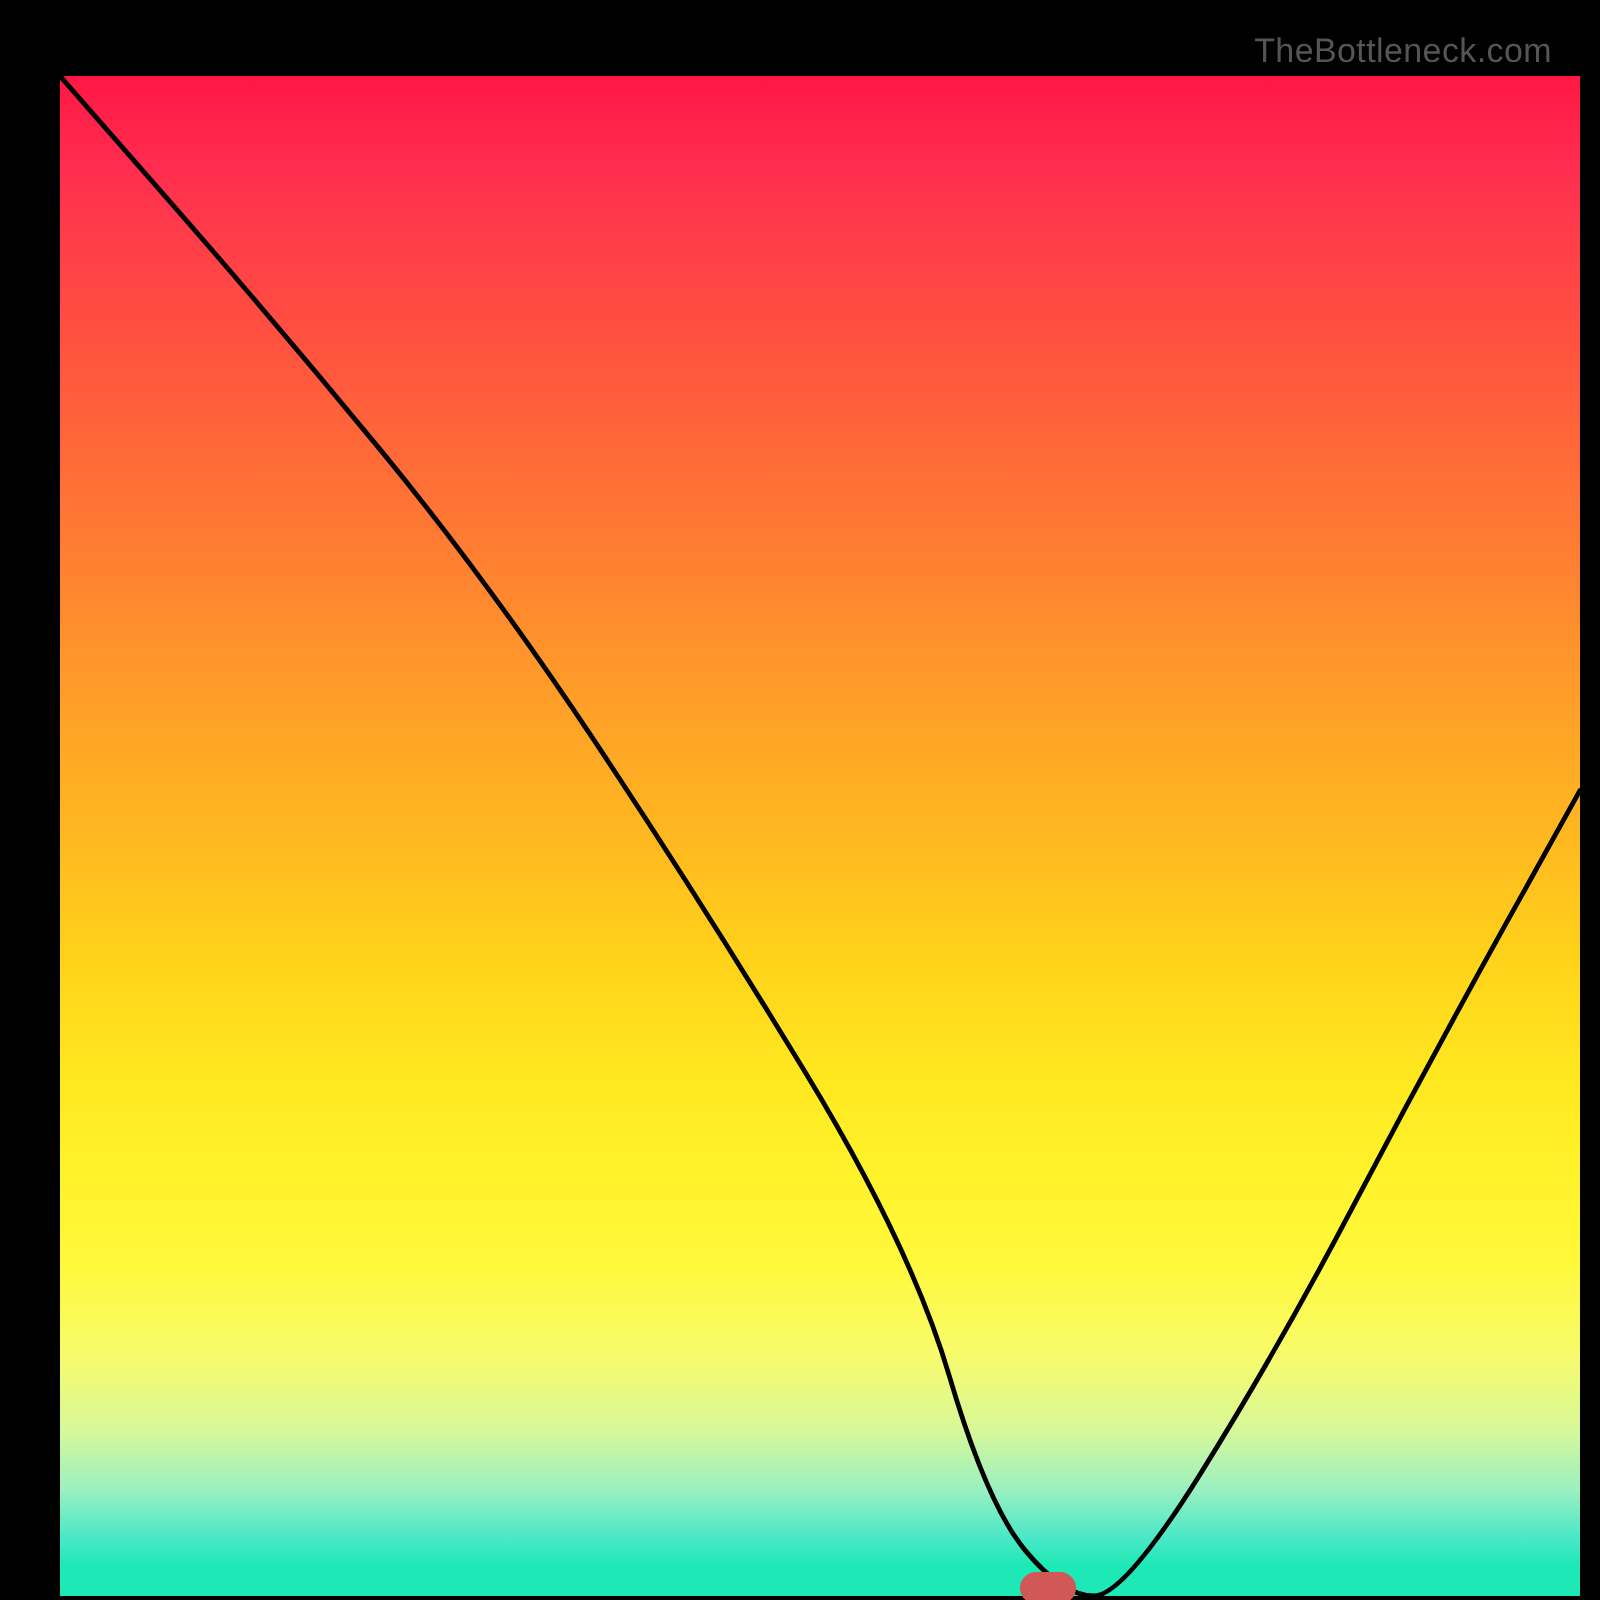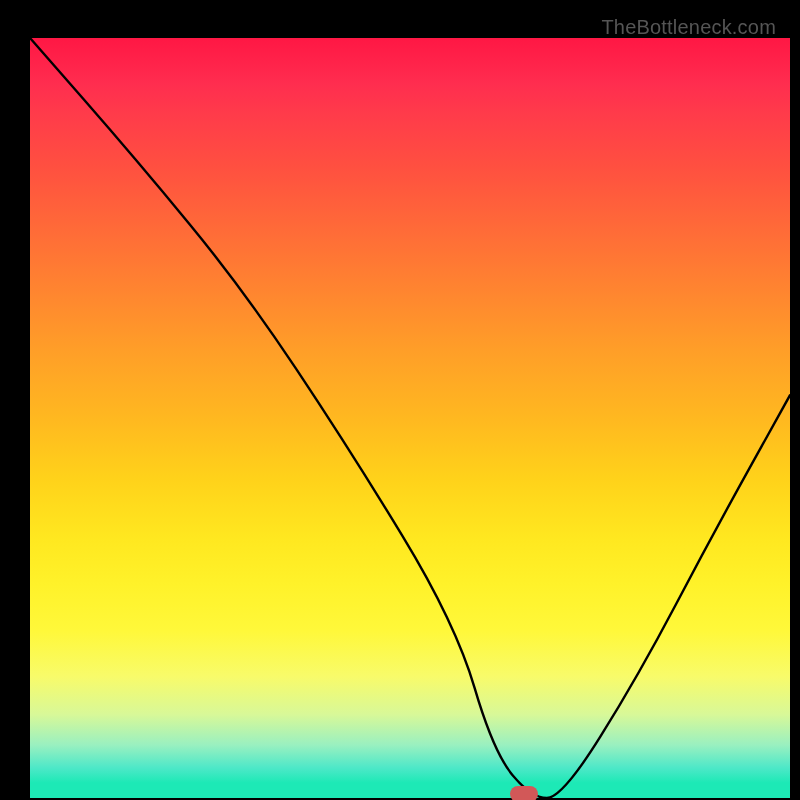--- a/index.html
+++ b/index.html
@@ -17,21 +17,21 @@
     left: 10px;
     width: 780px;
     height: 780px;
     background: #000000;
   }
   .watermark {
     position: absolute;
     top: 6px;
     right: 14px;
     color: #555555;
-    font-size: 20px;
+    font-size: 17px;
     font-weight: 500;
     z-index: 10;
     letter-spacing: 0.2px;
     text-align: right;
   }
   .plot-area {
     position: absolute;
     top: 28px;
     left: 20px;
     width: 760px;

